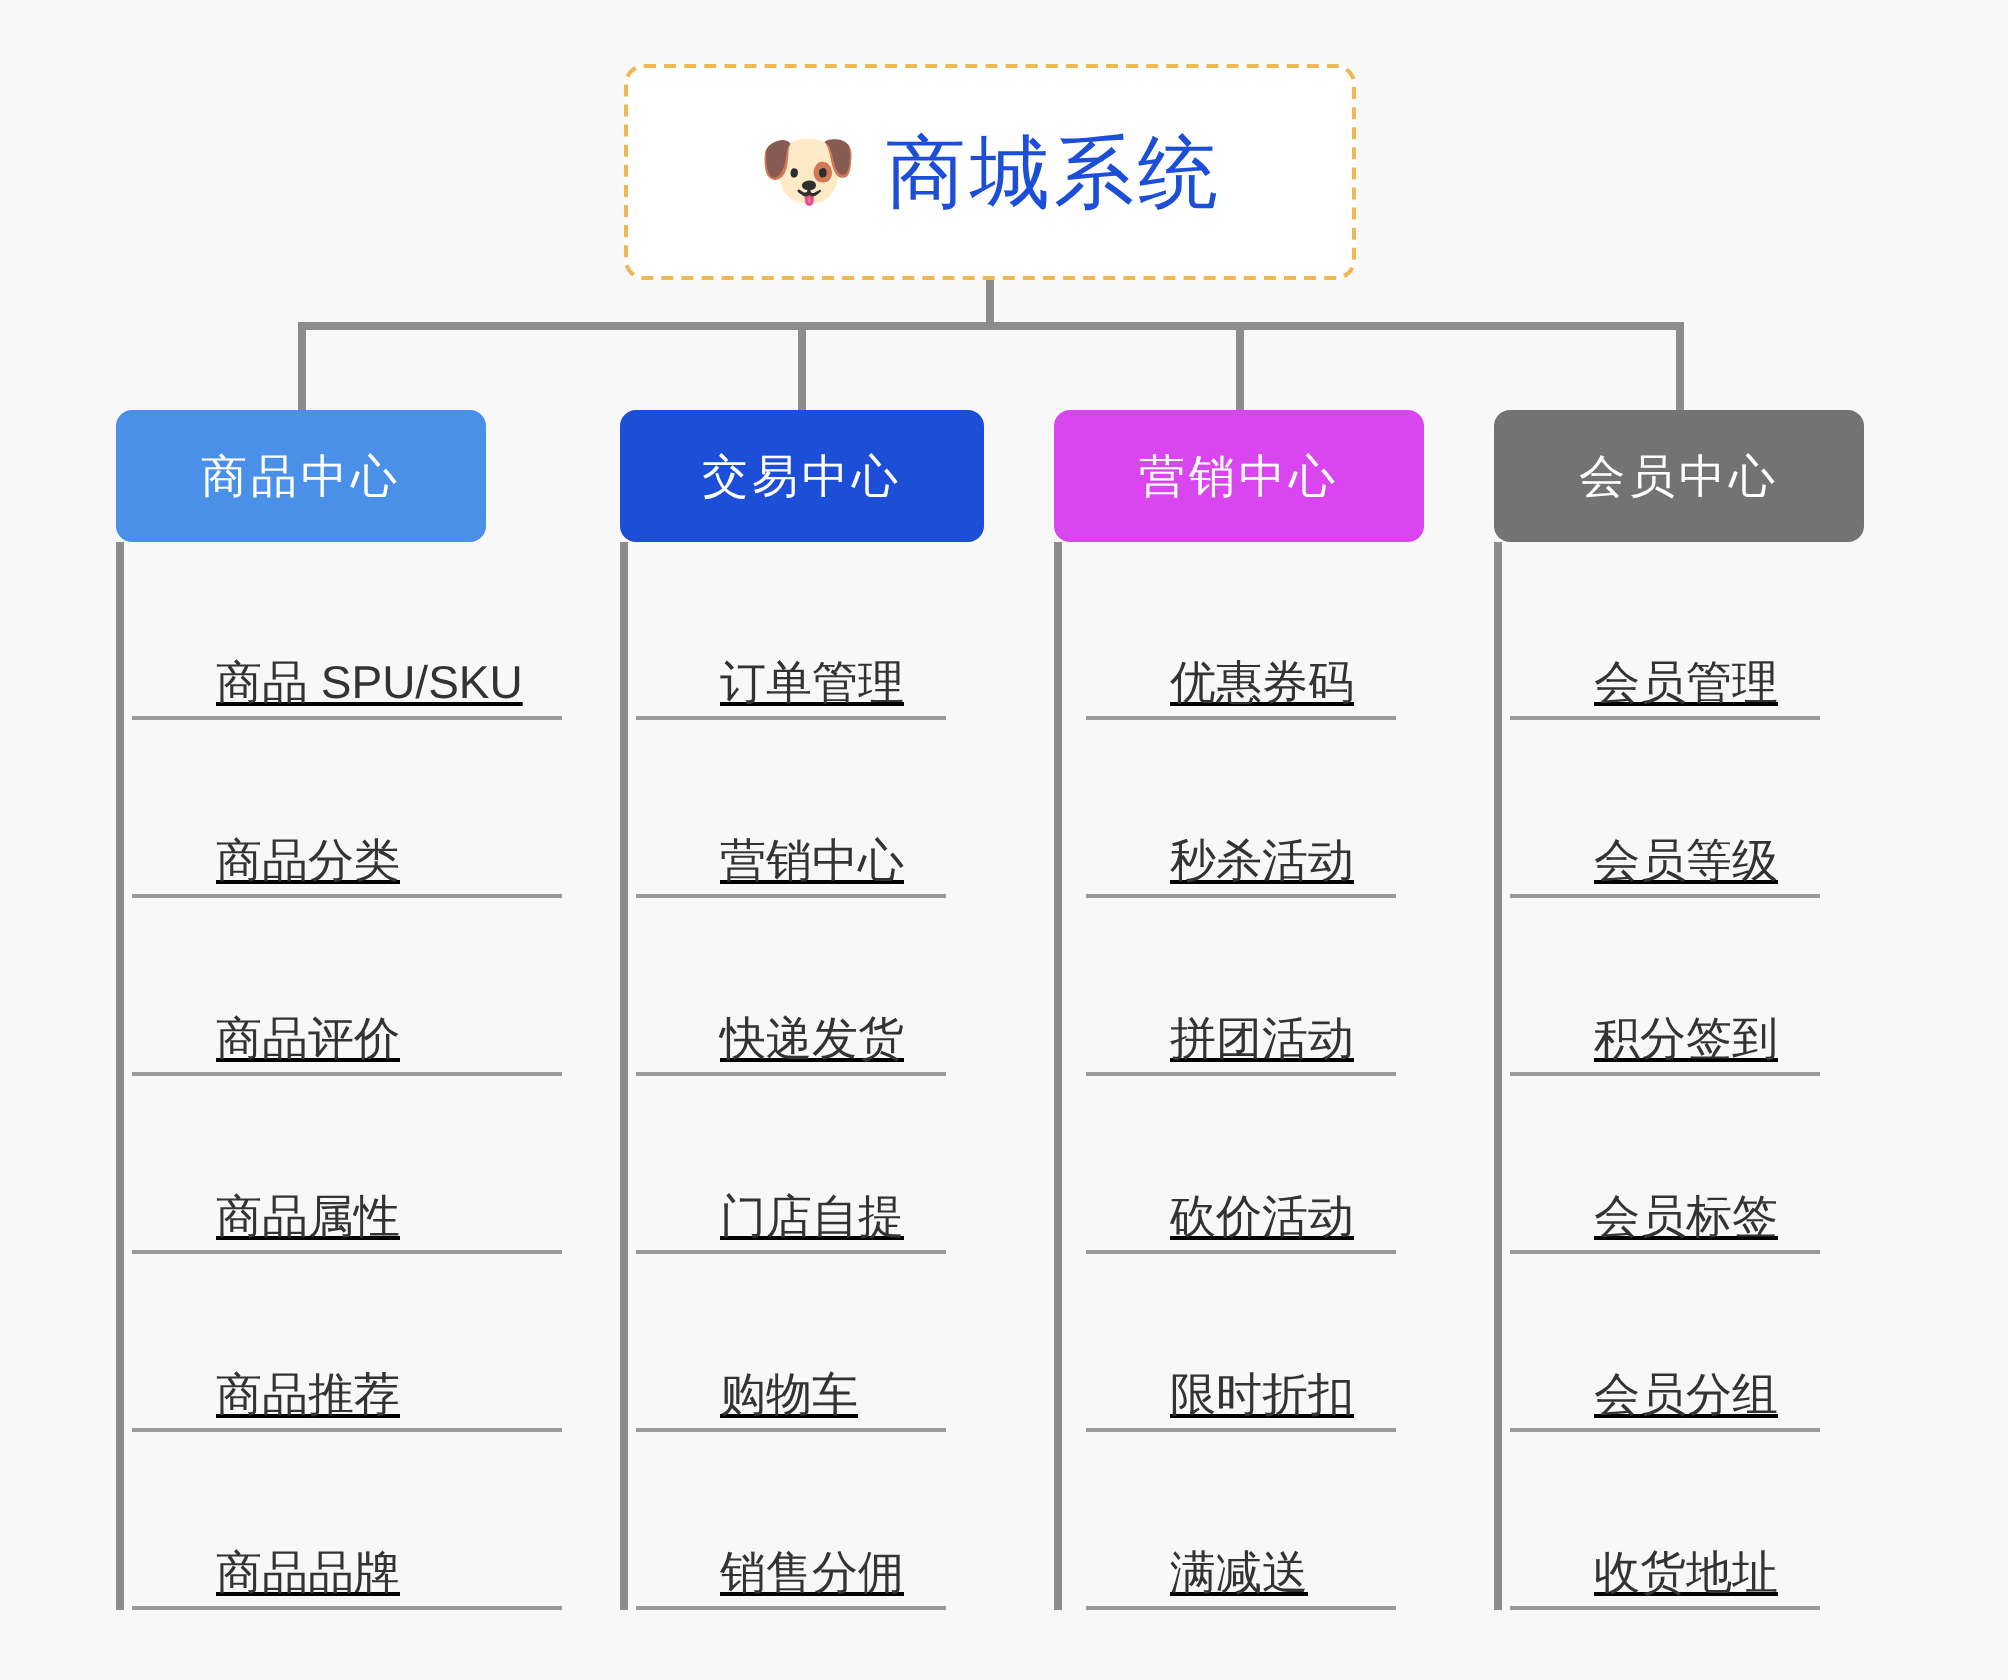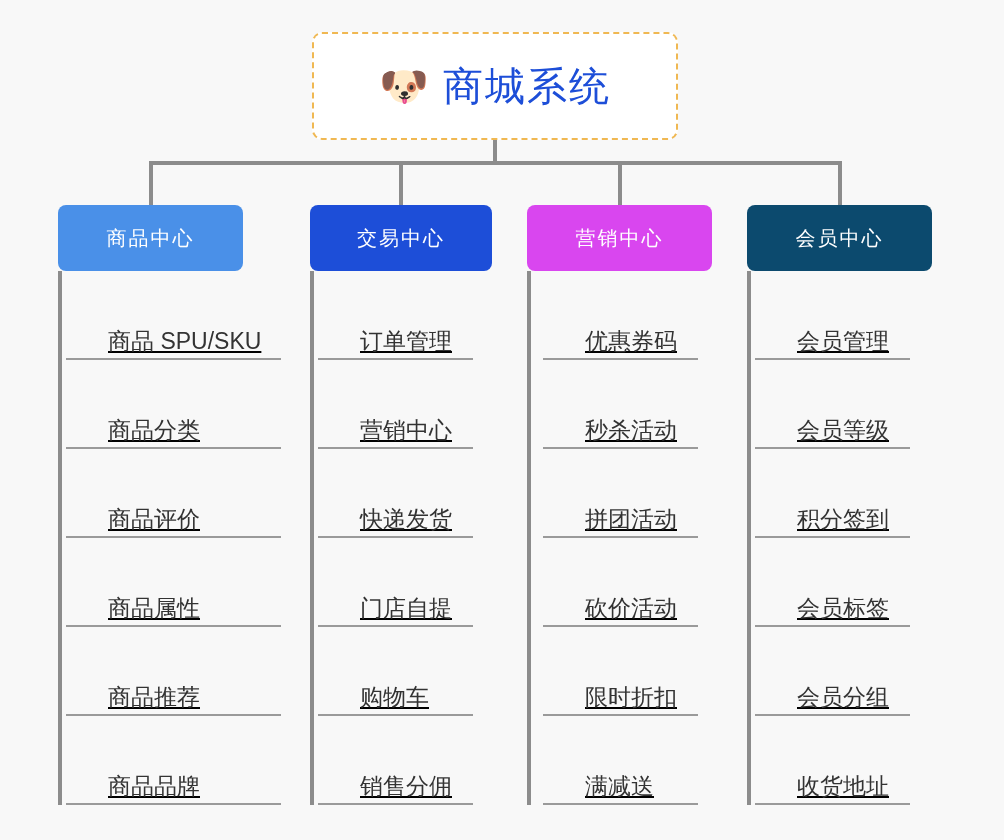--- a/index.html
+++ b/index.html
@@ -77,21 +77,21 @@
   }
   .col-header {
     height: 66px;
     border-radius: 8px;
     display: flex;
     align-items: center;
     justify-content: center;
     box-sizing: border-box;
   }
   .col-header-label {
-    font-size: 20px;
+    font-size: 23px;
     color: #ffffff;
     letter-spacing: 2px;
     white-space: nowrap;
   }
 
   
   .leaf-list {
     position: relative;
     margin-top: 0;
     padding-left: 4px;
@@ -227,21 +227,21 @@
             <span class="leaf-label">限时折扣</span>
             <div class="leaf-underline" style="width: 155px;"></div>
           </div>
           <div class="leaf-item">
             <span class="leaf-label">满减送</span>
             <div class="leaf-underline" style="width: 155px;"></div>
           </div>
         </div>
       </div>
       <div class="col" style="left: 747px; width: 185px;">
-        <div class="col-header" style="background: #0c4a6e;">
+        <div class="col-header" style="background: #737373;">
           <span class="col-header-label">会员中心</span>
         </div>
         <div class="leaf-list" style="border-left-color: rgb(140, 140, 140);">
           <div class="leaf-item">
             <span class="leaf-label">会员管理</span>
             <div class="leaf-underline" style="width: 155px;"></div>
           </div>
           <div class="leaf-item">
             <span class="leaf-label">会员等级</span>
             <div class="leaf-underline" style="width: 155px;"></div>

